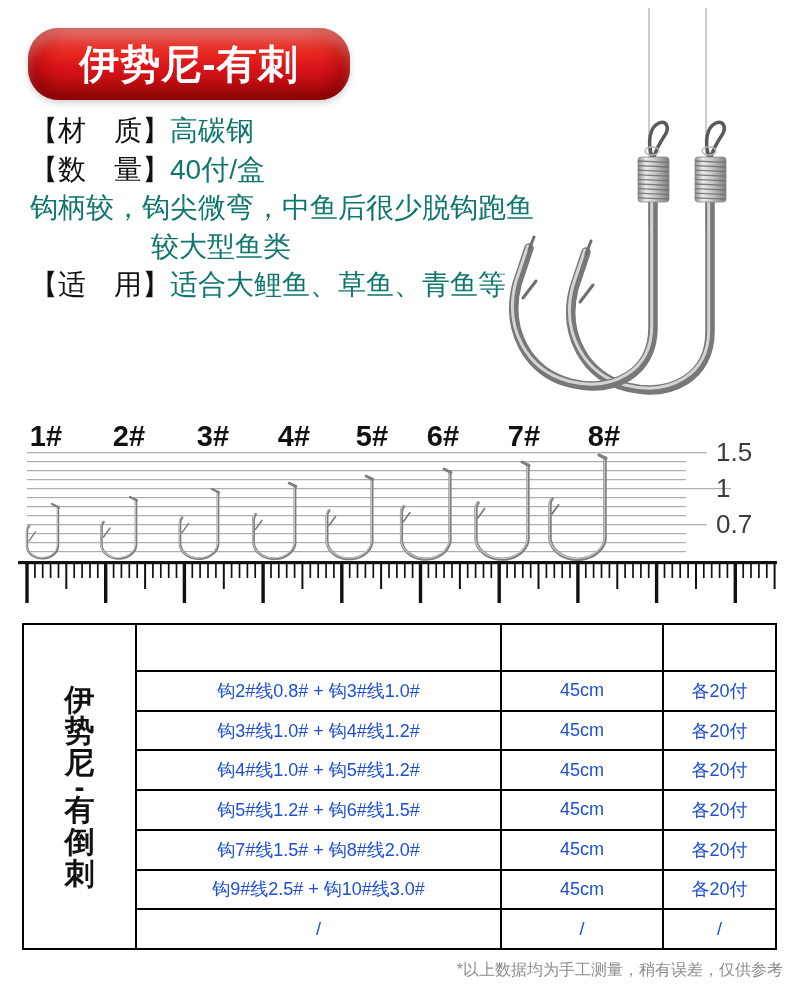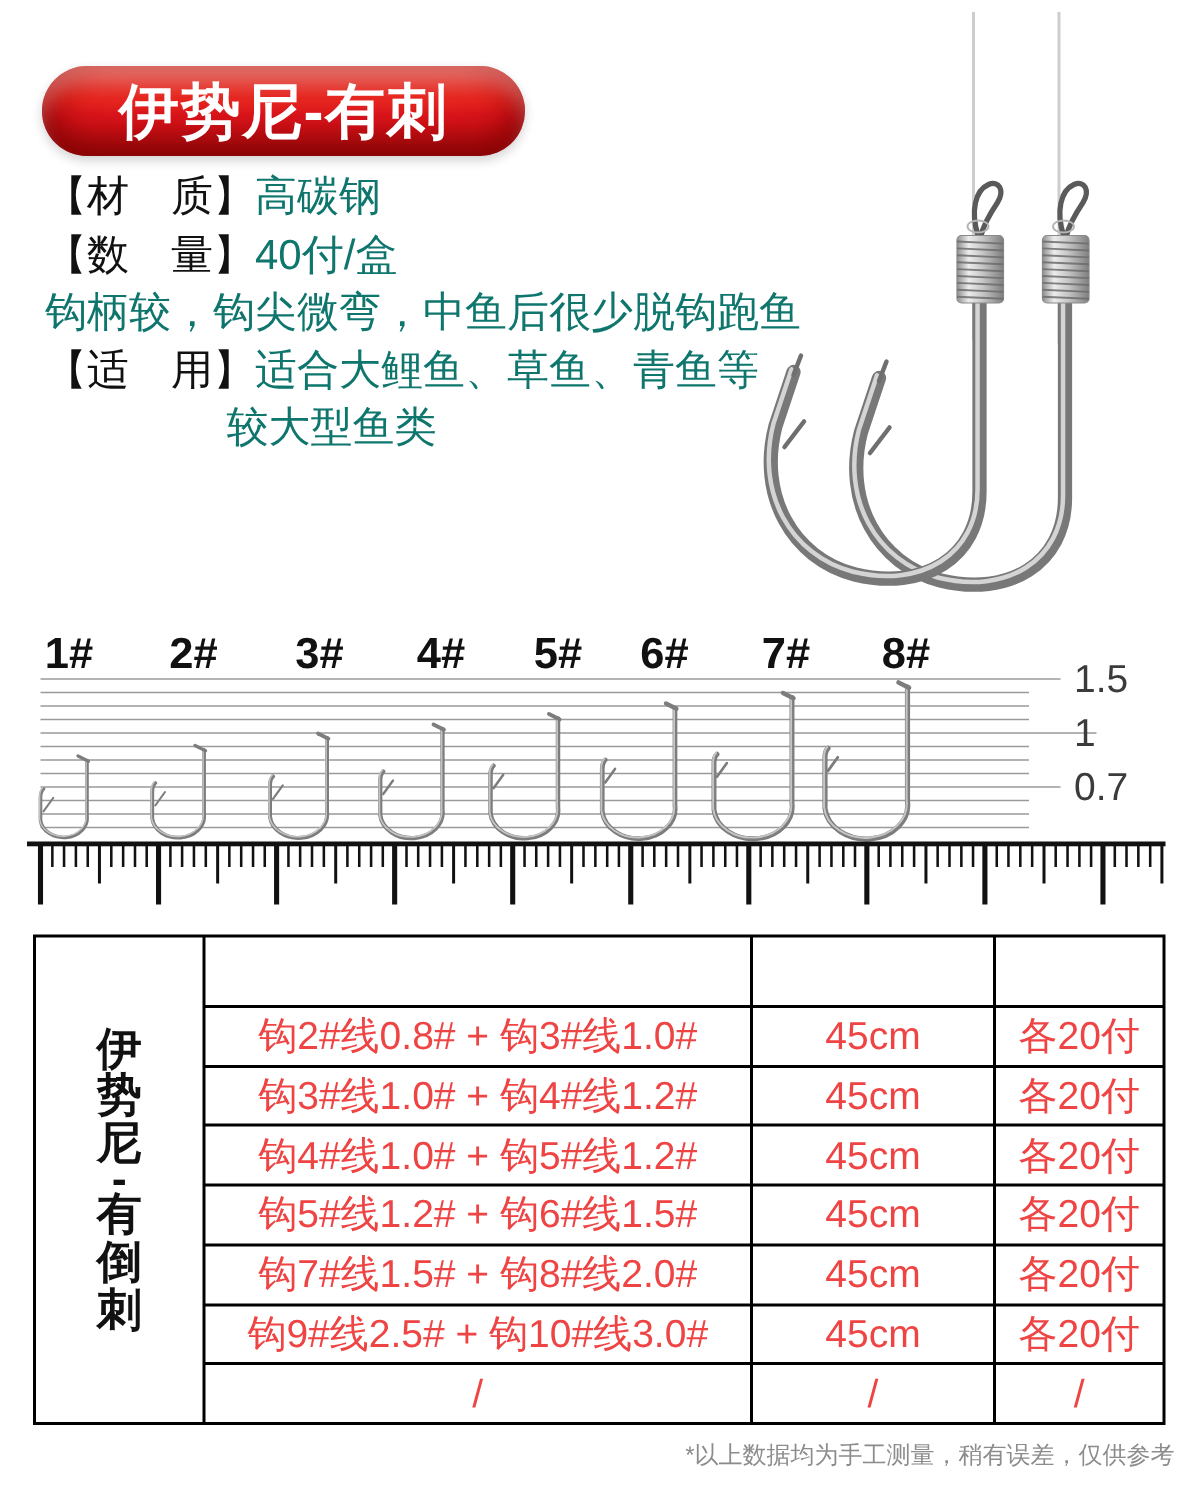--- a/index.html
+++ b/index.html
@@ -1,20 +1,20 @@
 <!DOCTYPE html>
 <html><head>
 <meta charset="utf-8">
 <style>
   html,body{margin:0;padding:0;background:#fff;}
   #page{position:relative;width:790px;height:995px;background:#ffffff;overflow:hidden;
         font-family:"Liberation Sans","DejaVu Sans",sans-serif;color:#1d1d1d;}
 
   
-  .badge{position:absolute;left:28px;top:44px;width:322px;height:60px;border-radius:31px;
+  .badge{position:absolute;left:28px;top:28px;width:322px;height:72px;border-radius:31px;
     background:linear-gradient(180deg,#f0564a 0%,#e6251f 38%,#d8141a 55%,#b90c10 100%);
     box-shadow:inset 0 10px 12px rgba(255,255,255,.25),
                inset 0 -12px 16px rgba(100,0,0,.45),
                inset 16px 0 20px rgba(140,0,0,.35),
                inset -16px 0 20px rgba(140,0,0,.35),
                0 3px 7px rgba(0,0,0,.18);
     color:#fff;font-size:40px;font-weight:700;letter-spacing:1px;
     display:flex;align-items:center;justify-content:center;}
 
   
@@ -36,21 +36,21 @@
   .spec-table{position:absolute;left:22px;top:623px;width:751px;height:323px;
     background:#000;padding:2px;display:flex;gap:2px;}
   .side-cell{width:111px;background:#fff;display:flex;align-items:center;justify-content:center;}
   .side-chars{display:flex;flex-direction:column;align-items:center;justify-content:center;
     font-weight:700;font-size:30px;line-height:1.06;color:#111;}
   .side-chars span:nth-child(4){line-height:.5;}
   .main-grid{flex:1;display:grid;grid-template-columns:363px 160px 1fr;
     grid-template-rows:45px repeat(7,1fr);gap:2px;background:#000;}
   .main-grid>div{background:#fff;display:flex;align-items:center;justify-content:center;}
   .th{background:#e21b1e;color:#fff;font-weight:700;font-size:29px;letter-spacing:1px;}
-  .td{font-size:26px;color:#ef4444;}
+  .td{font-size:18px;color:#1d4ed8;}
 
   .footnote{position:absolute;right:7px;top:960px;font-size:16px;color:#8c8c8c;}
 </style>
 </head>
 <body>
 
 <div id="page">
 
   <div class="badge">
     <span>伊势尼-有刺</span>
@@ -59,25 +59,25 @@
   <div class="specs">
     <div class="spec-line">
       <span class="spec-label">【材　质】</span><span class="spec-value">高碳钢</span>
     </div>
     <div class="spec-line">
       <span class="spec-label">【数　量】</span><span class="spec-value">40付/盒</span>
     </div>
     <div class="spec-line">
       <span class="spec-value">钩柄较，钩尖微弯，中鱼后很少脱钩跑鱼</span>
     </div>
+    <div class="spec-line indent">
+      <span class="spec-value">较大型鱼类</span>
+    </div>
     <div class="spec-line">
       <span class="spec-label">【适　用】</span><span class="spec-value">适合大鲤鱼、草鱼、青鱼等</span>
-    </div>
-    <div class="spec-line indent">
-      <span class="spec-value">较大型鱼类</span>
     </div>
   </div>
 
   <svg id="photo-svg" viewBox="480 0 310 400">
     <defs>
       <linearGradient id="coilG" x1="0" y1="0" x2="1" y2="0">
         <stop offset="0" stop-color="#8f8f8f"></stop>
           <stop offset="0.25" stop-color="#ececec"></stop>
         <stop offset="0.55" stop-color="#c6c6c6"></stop>
           <stop offset="1" stop-color="#7f7f7f"></stop>

